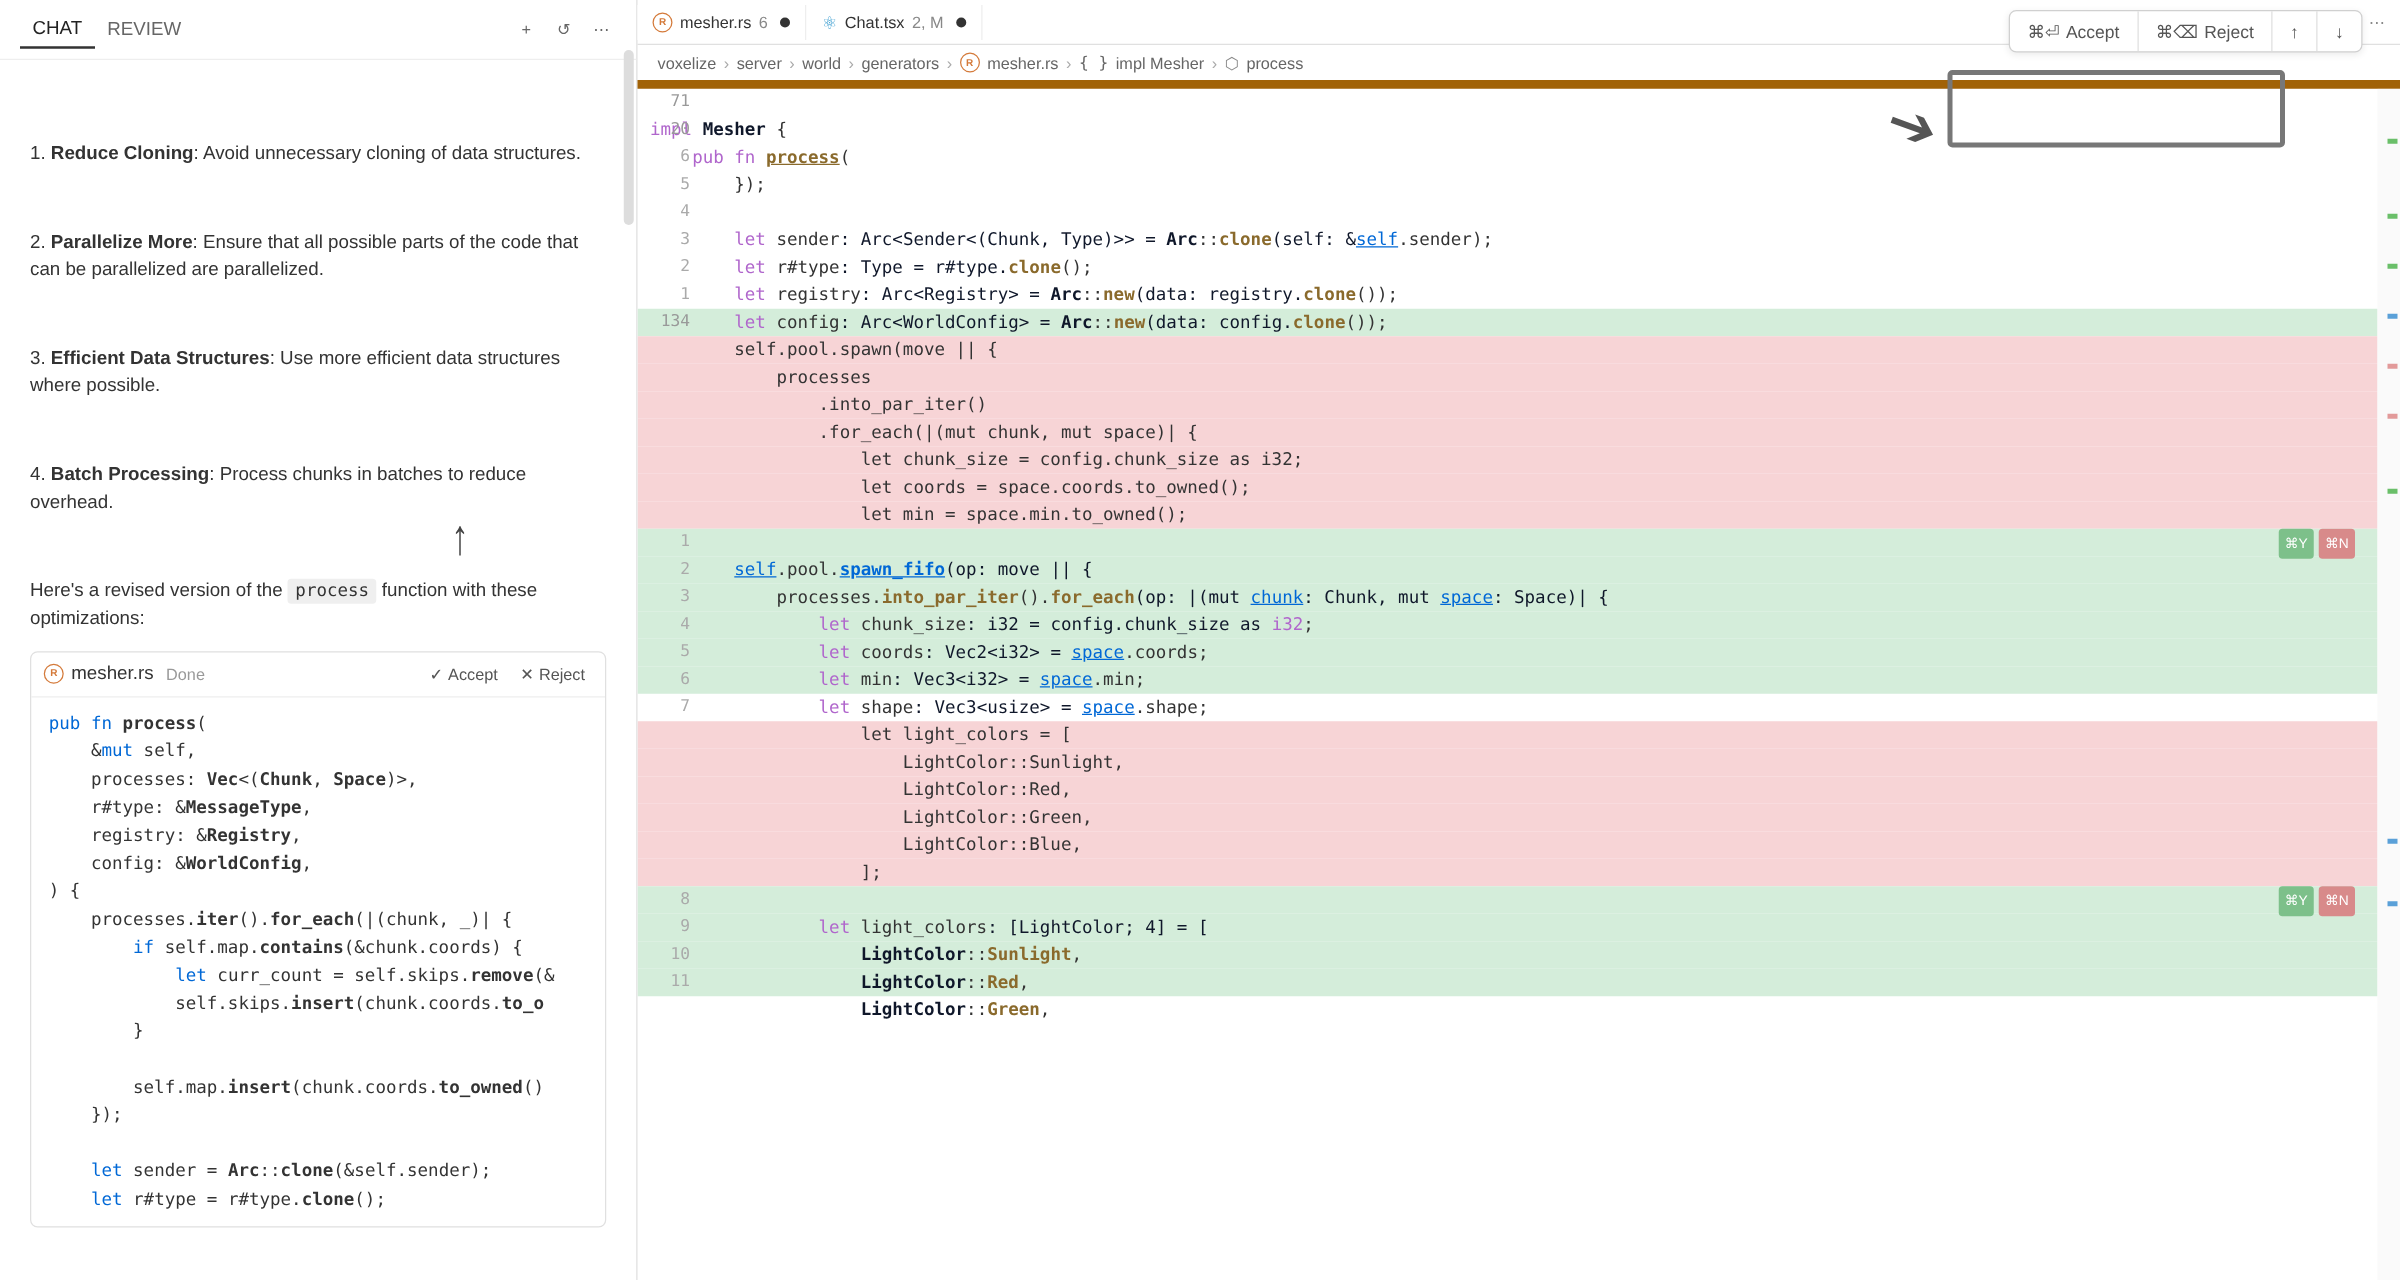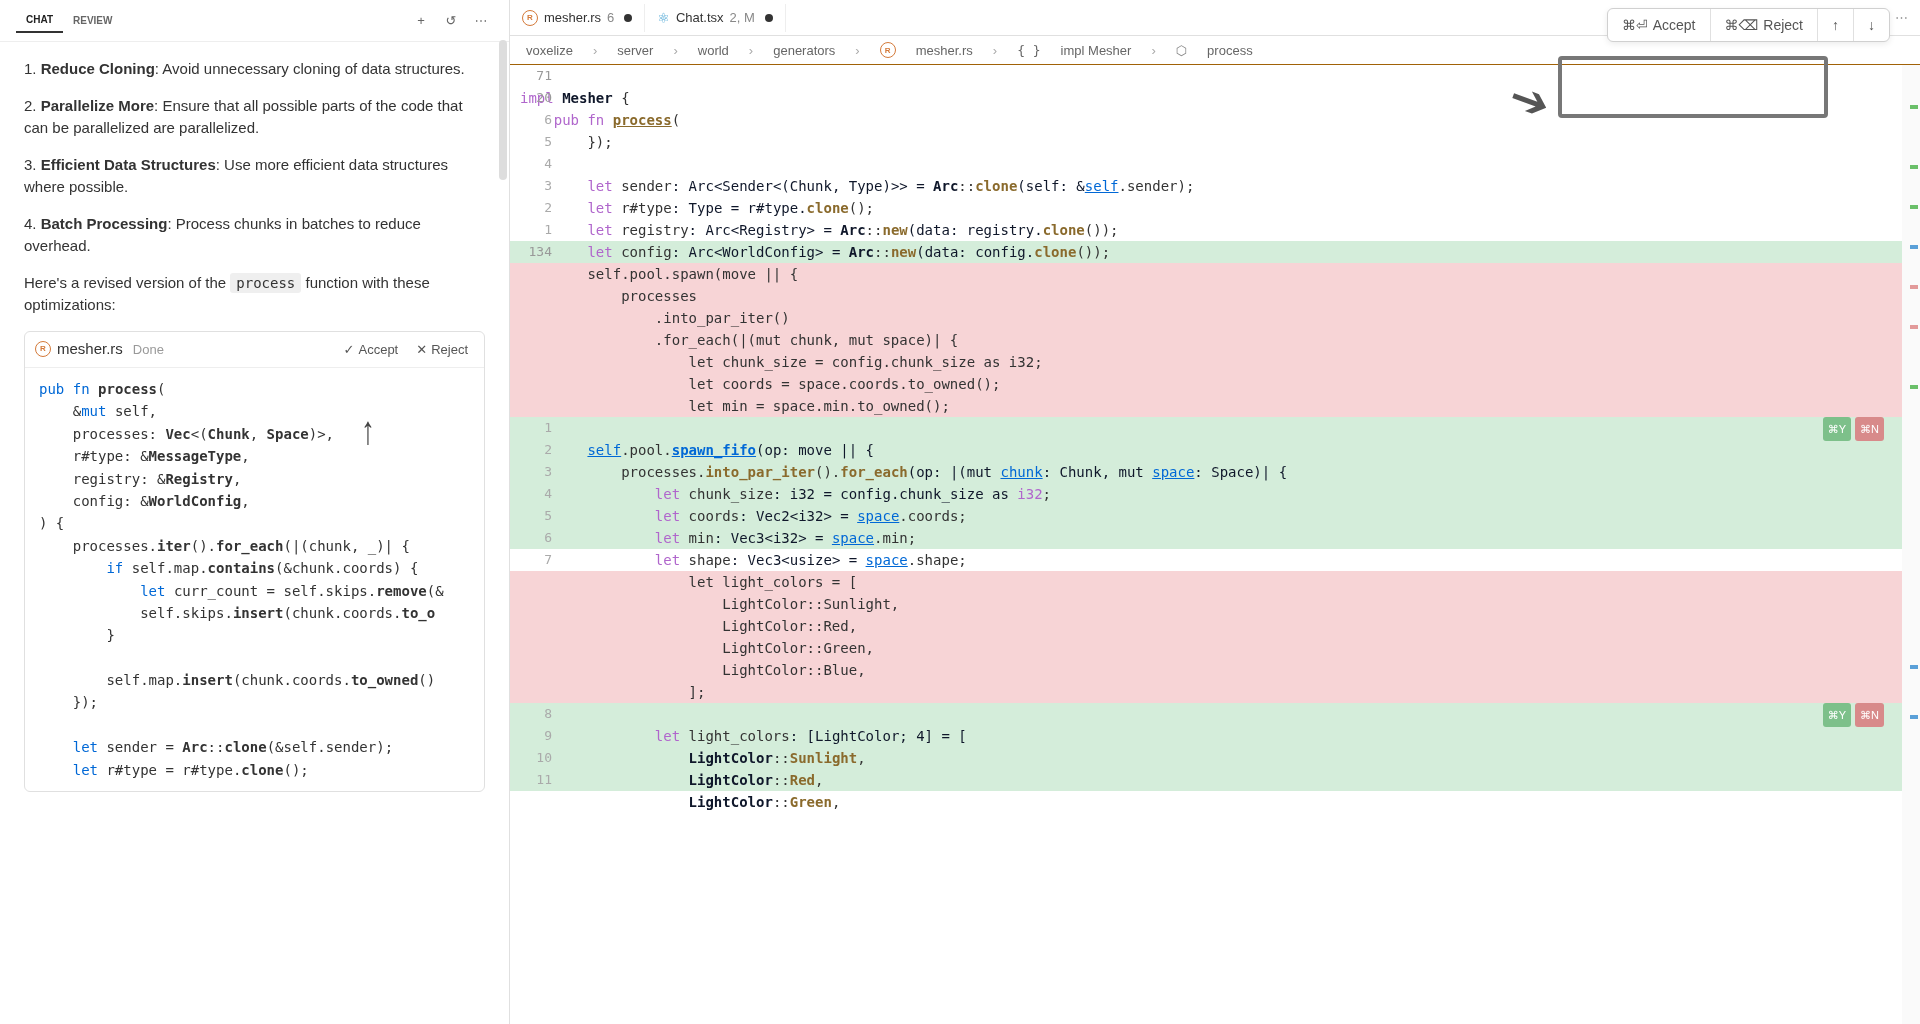--- a/index.html
+++ b/index.html
@@ -21,22 +21,22 @@
       position: relative;
     }
     .sidebar-tabs {
       display: flex;
       align-items: center;
       padding: 8px 16px;
       border-bottom: 1px solid #eee;
     }
     .tab {
       padding: 6px 10px;
-      font-weight: 700;
-      font-size: 10px;
+      font-weight: 400;
+      font-size: 15px;
       color: #666;
       cursor: pointer;
     }
     .tab.active {
       color: #222;
       border-bottom: 2px solid #333;
     }
     .tab-spacer { flex: 1; }
     .icon-btn {
       width: 24px; height: 24px;
@@ -45,21 +45,21 @@
       cursor: pointer;
       margin-left: 6px;
     }
     .sidebar-content {
       padding: 16px 24px;
       overflow-y: auto;
       flex: 1;
       font-size: 15px;
       line-height: 1.5;
     }
-    .sidebar-content p { margin-bottom: 14px; }
+    .sidebar-content p { margin-bottom: 14px; margin-top: 48px; }
     .inline-code {
       background: #efefef;
       padding: 2px 6px;
       border-radius: 3px;
       font-family: "SF Mono", Menlo, monospace;
       font-size: 14px;
     }
     .suggestion-card {
       border: 1px solid #e0e0e0;
       border-radius: 6px;
@@ -137,22 +137,22 @@
     .react-icon { color: #4aa5d4; font-size: 14px; }
     .editor-tab-spacer { flex: 1; }
     .toolbar-icons { display: flex; padding-right: 12px; gap: 8px; }
     .toolbar-icon { color: #888; cursor: pointer; }
     .breadcrumb {
       display: flex;
       align-items: center;
       padding: 6px 16px;
       font-size: 13px;
       color: #666;
-      gap: 20px;
-      border-bottom: 1px solid #a16207;
+      gap: 6px;
+      border-bottom: 7px solid #a16207;
     }
     .bc-sep { color: #aaa; }
     .bc-icon-brace { font-family: monospace; }
     .bc-icon-cube { color: #888; }
     .editor-body {
       flex: 1;
       display: flex;
       font-family: "SF Mono", Menlo, monospace;
       font-size: 14px;
       line-height: 22px;

